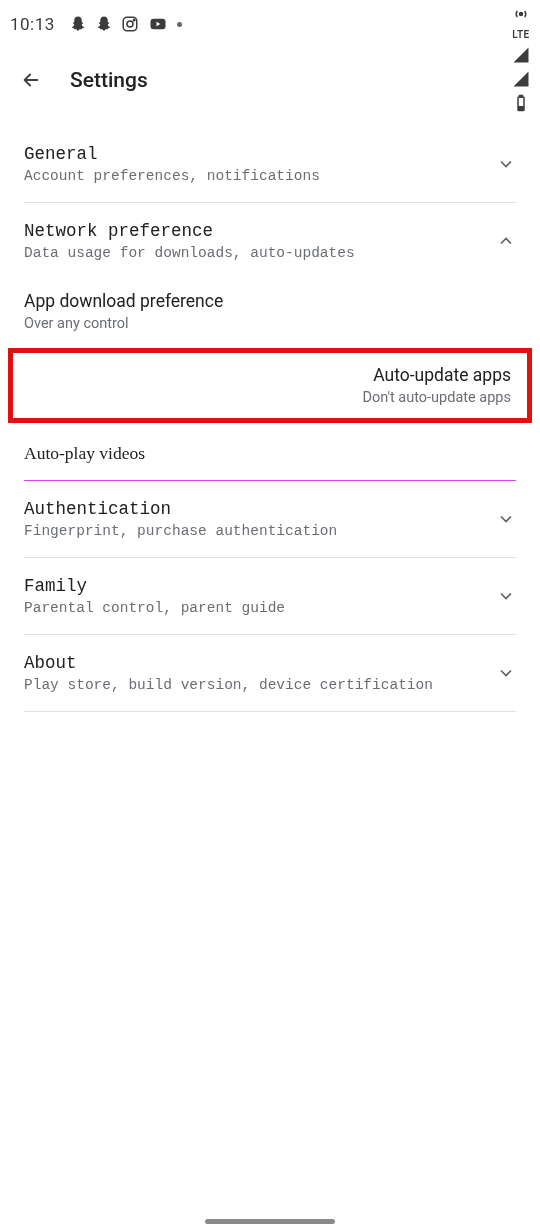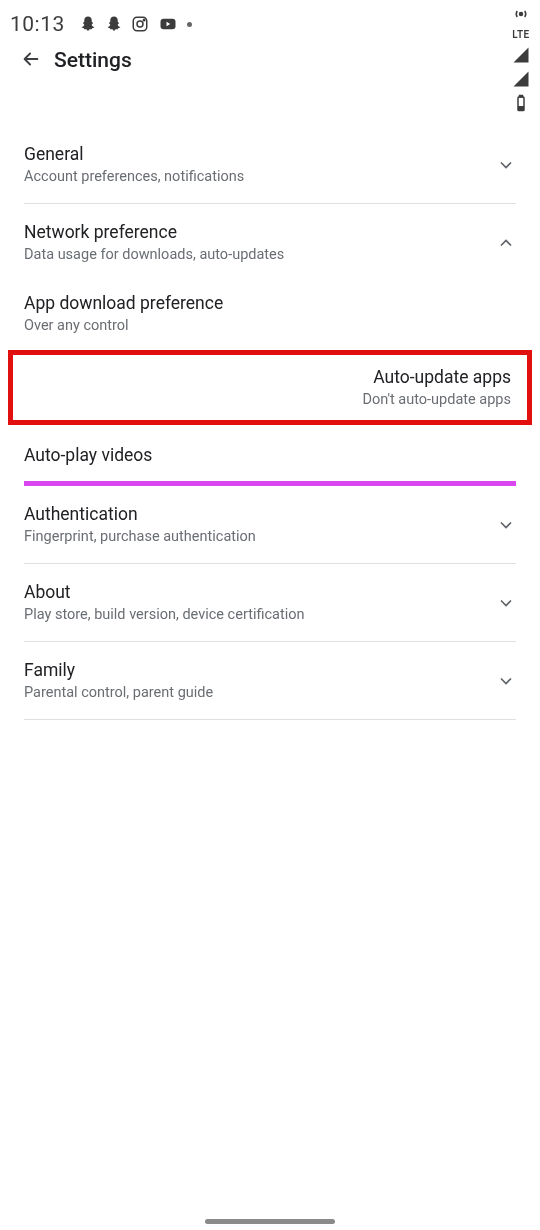--- a/index.html
+++ b/index.html
@@ -17,57 +17,58 @@
     height: 48px;
     display: flex;
     align-items: center;
     justify-content: space-between;
     padding: 0 10px;
     font-size: 14px;
     color: #3c3c3c;
   }
   .status-left, .status-right { display: flex; align-items: center; gap: 8px; }
   .status-right { gap: 6px; flex-direction: column; }
-  .clock { font-size: 21px; letter-spacing: 0.5px; margin-right: 6px; }
+  .clock { font-size: 17px; letter-spacing: 0.5px; margin-right: 6px; }
   .ic { width: 18px; height: 18px; display: inline-flex; align-items: center; justify-content: center; }
   .ic svg { width: 100%; height: 100%; }
   .lte { font-size: 10px; font-weight: 600; letter-spacing: 0.5px; }
   .volte { font-size: 7px; font-weight:600; line-height:7px; text-align:center;}
   .dot { width:5px; height:5px; background:#666; border-radius:50%;}
   
   .header {
     height: 64px;
     display: flex;
-    align-items: flex-start;
+    align-items: center;
     padding: 0 20px;
-    gap: 12px;
+    gap: 28px;
   }
   .back-arrow { width: 22px; height: 22px; color: #3c4043; }
   .header-title { font-size: 21px; font-weight: 500; color: #202124; }
   
   .list { padding: 14px 0 0 0; }
   .section {
     padding: 18px 24px 18px 24px;
     position: relative;
   }
   .section.bordered { border-bottom: 1px solid #e0e0e0; margin: 0 24px; padding-left:0; padding-right:0;}
   .section .row {
     display: flex;
     align-items: center;
     justify-content: space-between;
     gap: 12px;
+    font-family: Liberation Mono, monospace;
   }
   .titles { flex: 1; }
   .ttl { font-size: 17.5px; color: #202124; font-weight:400;}
   .sub { font-size: 14.5px; color: #6a6e73; margin-top: 4px; }
   .chev { width: 20px; height: 20px; color: #5f6368; flex-shrink:0;}
   .sub-item {
     padding: 16px 24px 16px 24px;
   }
-  .sub-item.bordered { border-bottom: 5px solid #d946ef; margin:0 24px; padding-left:0; padding-right:0;}
+  .sub-item.bordered { border-bottom: 1px solid #d946ef; margin:0 24px; padding-left:0; padding-right:0;font-family:Liberation Serif, serif;}
   
   .highlight {
     border: 5px solid #e20f0f;
     margin: 0 8px;
     padding: 12px 16px 12px 16px;
     text-align: right;
   }
   
   .home-bar {
     position: absolute;
@@ -209,36 +210,36 @@
       </div>
       <span class="chev"><svg viewBox="0 0 24 24" fill="none" stroke="currentColor" stroke-width="2">
             <path d="M6 9l6 6 6-6"></path>
           </svg></span>
     </div>
   </div>
 
   <div class="section bordered">
     <div class="row">
       <div class="titles">
+        <div class="ttl">Family</div>
+        <div class="sub">Parental control, parent guide</div>
+      </div>
+      <span class="chev"><svg viewBox="0 0 24 24" fill="none" stroke="currentColor" stroke-width="2">
+            <path d="M6 9l6 6 6-6"></path>
+          </svg></span>
+    </div>
+  </div>
+
+  <div class="section bordered">
+    <div class="row">
+      <div class="titles">
         <div class="ttl">About</div>
         <div class="sub">Play store, build version, device certification</div>
       </div>
       <span class="chev"><svg viewBox="0 0 24 24" fill="none" stroke="currentColor" stroke-width="2">
             <path d="M6 9l6 6 6-6"></path>
           </svg></span>
     </div>
   </div>
 
-  <div class="section bordered">
-    <div class="row">
-      <div class="titles">
-        <div class="ttl">Family</div>
-        <div class="sub">Parental control, parent guide</div>
-      </div>
-      <span class="chev"><svg viewBox="0 0 24 24" fill="none" stroke="currentColor" stroke-width="2">
-            <path d="M6 9l6 6 6-6"></path>
-          </svg></span>
-    </div>
-  </div>
-
 </div>
 
 <div class="home-bar"></div>
 
 </body></html>

